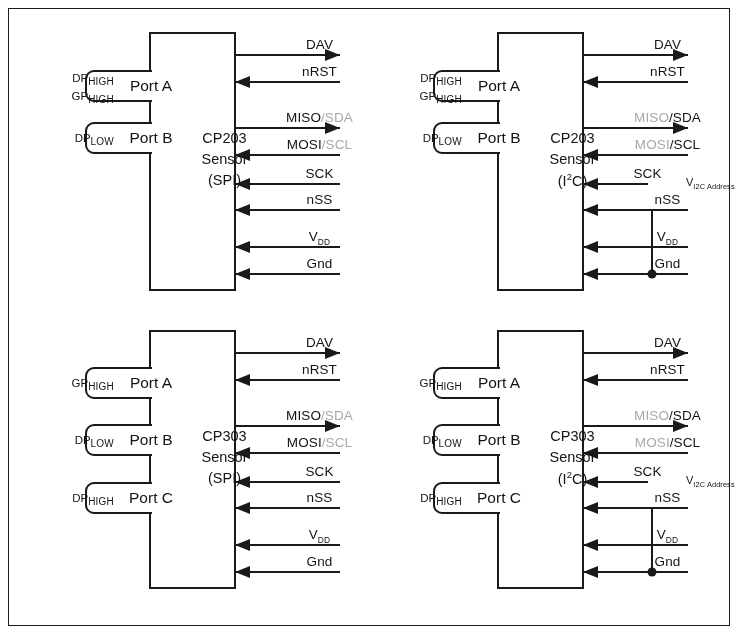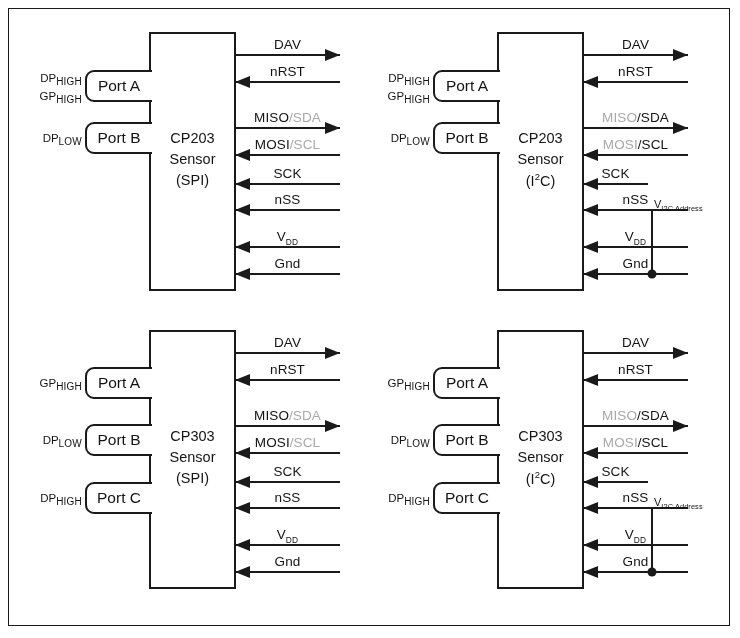--- a/index.html
+++ b/index.html
@@ -1,29 +1,29 @@
 <!DOCTYPE html>
 <html><head>
 <meta charset="utf-8">
 <style>
   html,body{margin:0;padding:0;background:#ffffff;}
   body{width:740px;height:638px;font-family:"Liberation Sans",sans-serif;color:#111;}
   #figure{position:relative;width:740px;height:638px;overflow:hidden;background:#fff;}
   #frame{position:absolute;left:8px;top:8px;width:722px;height:618px;border:1.5px solid #1a1a1a;box-sizing:border-box;}
   .quad{position:absolute;}
   svg{display:block;overflow:visible;}
-  .lbl{position:absolute;white-space:nowrap;line-height:1;}
+  .lbl{position:absolute;white-space:nowrap;line-height:1;padding-left:32px;}
   .sig-label{font-size:13.5px;color:#141414;letter-spacing:.1px;}
   .sig-label .off{color:#a9a9a9;}
   .port-text{font-size:15.5px;color:#141414;}
   .pin-label{font-size:11.5px;color:#141414;}
   .pin-label sub{font-size:10px;letter-spacing:.2px;}
   .blk-text{font-size:14.5px;color:#141414;text-align:center;line-height:1.45;}
   .blk-text sup{font-size:9.5px;vertical-align:super;}
-  .vaddr{font-size:11px;color:#141414;margin-top:22px;}
+  .vaddr{font-size:11px;color:#141414;}
   .vaddr sub{font-size:7.4px;letter-spacing:.1px;}
   .sig-label sub{font-size:8.4px;letter-spacing:.2px;}
 </style>
 </head>
 <body>
 
 <div id="figure">
   <div id="frame"></div>
   <div id="quads">
       <div class="quad" style="left: 0px; top: 0px;">

